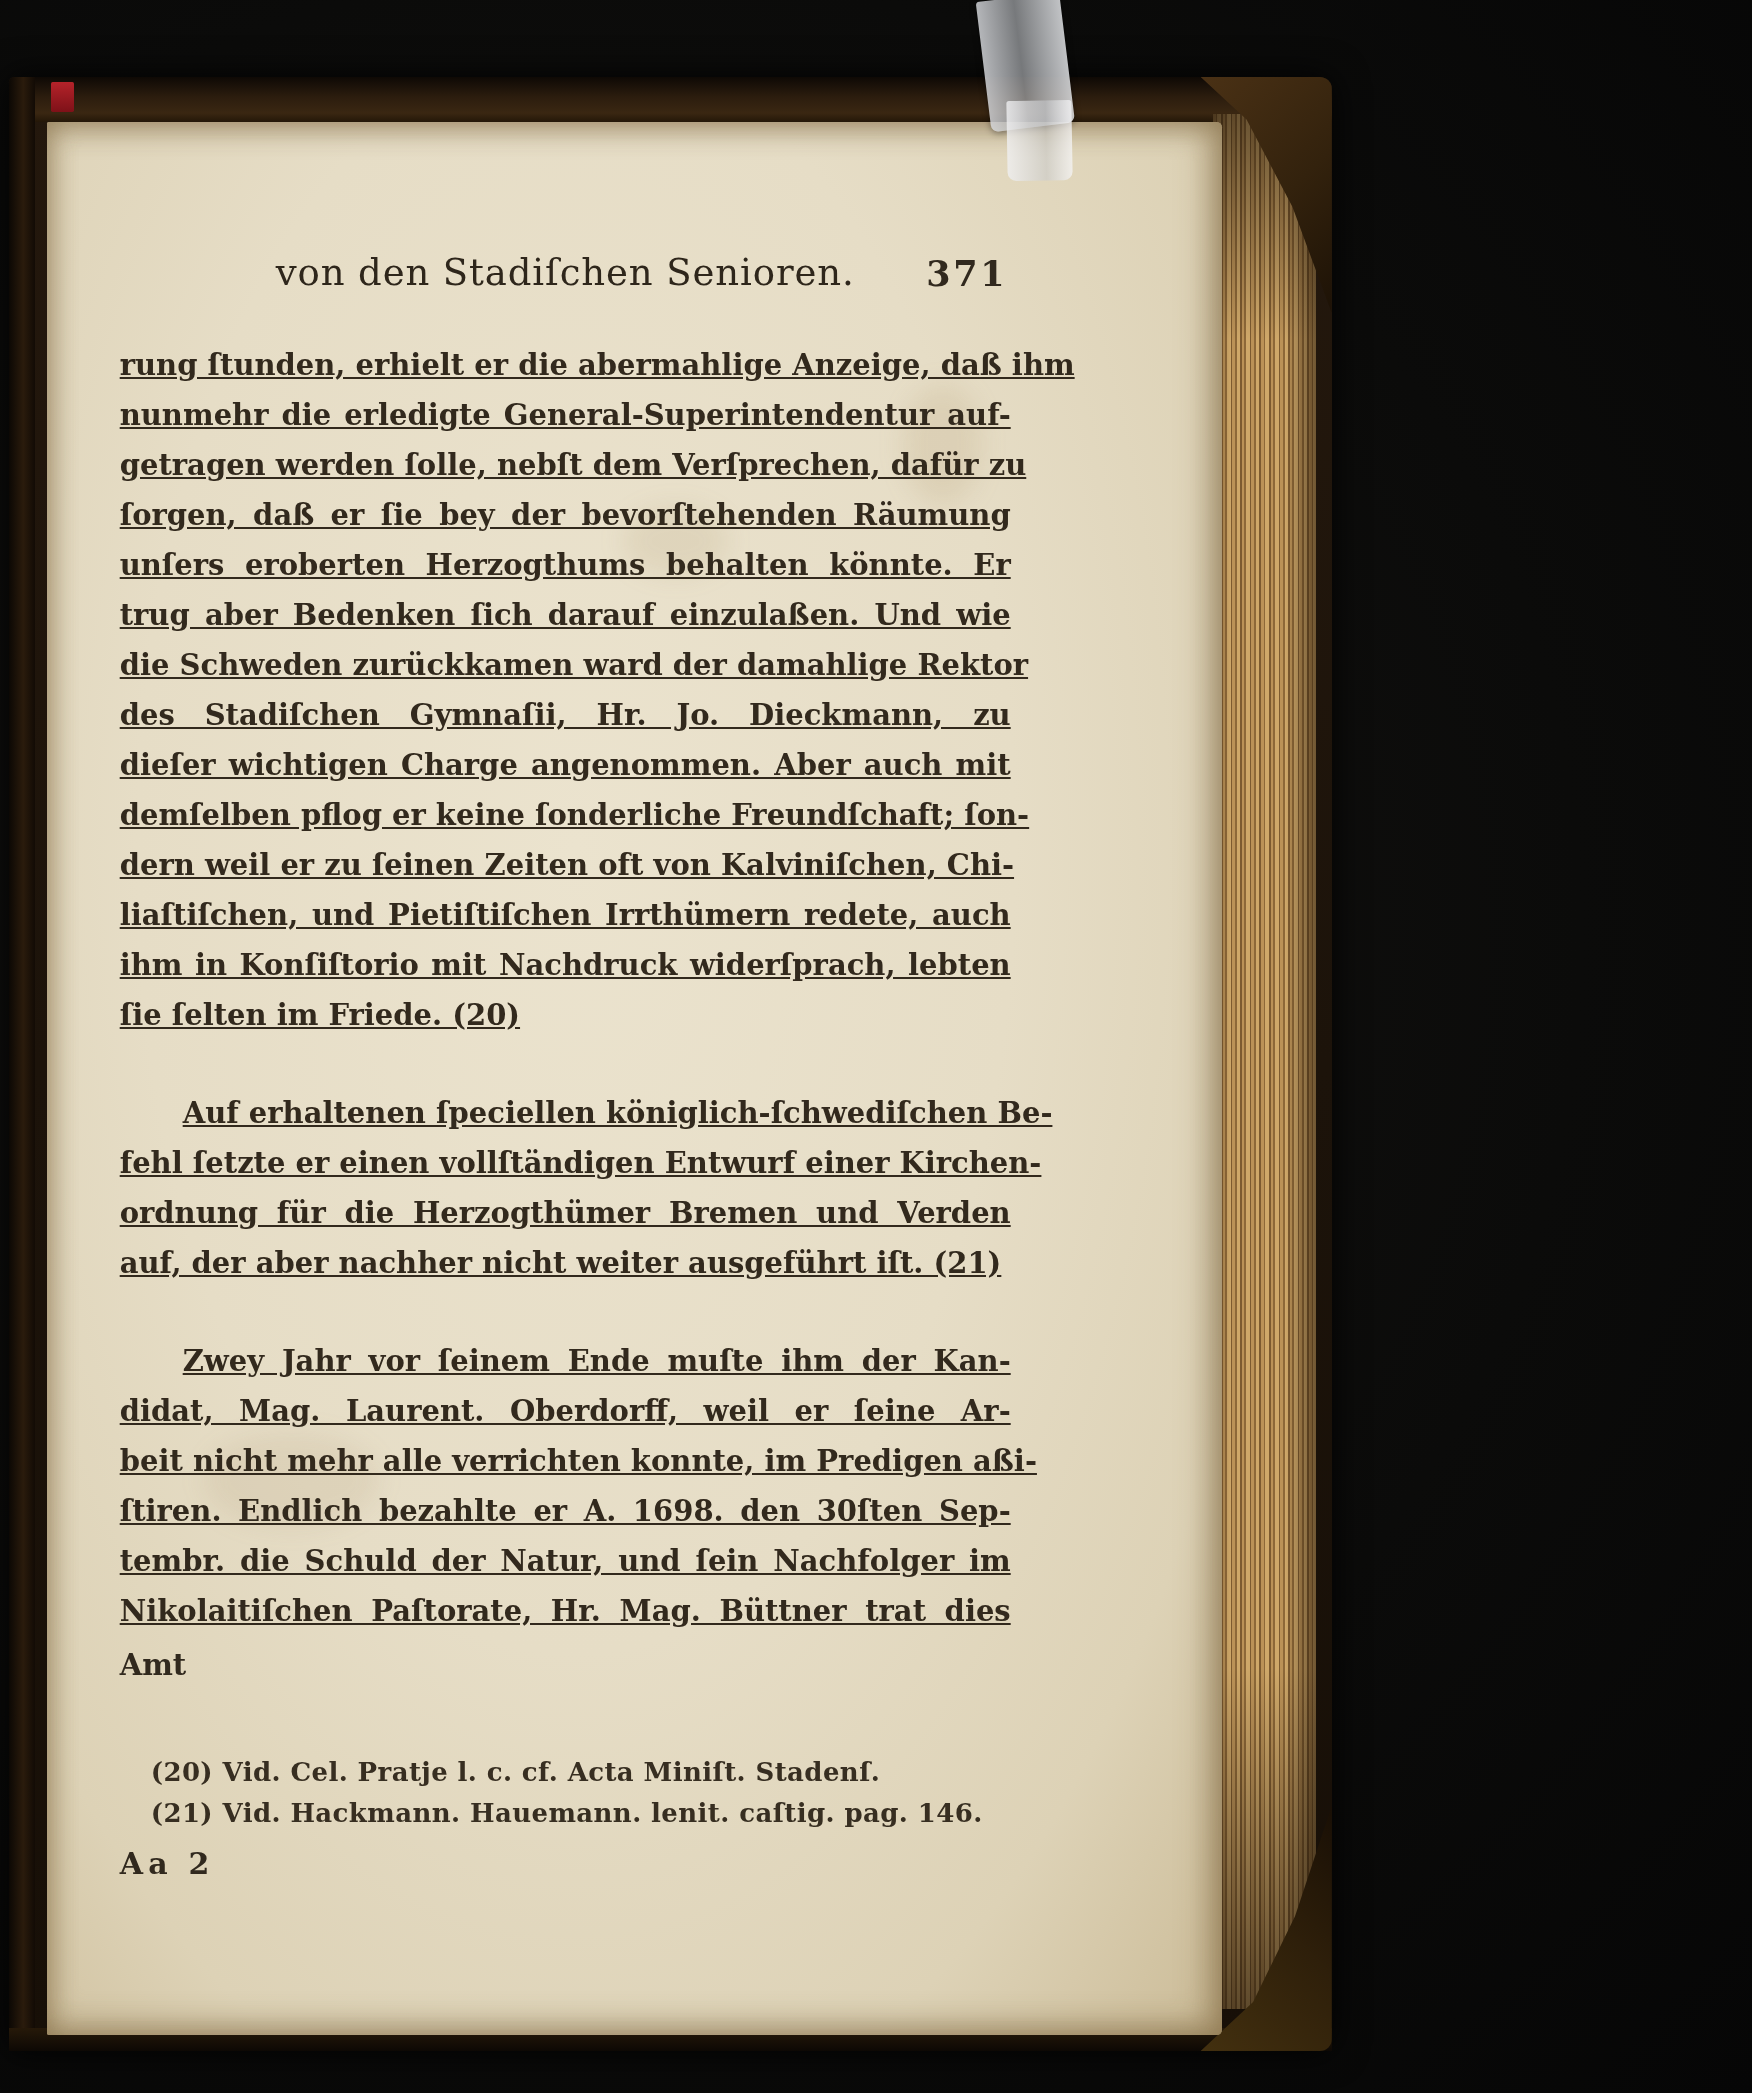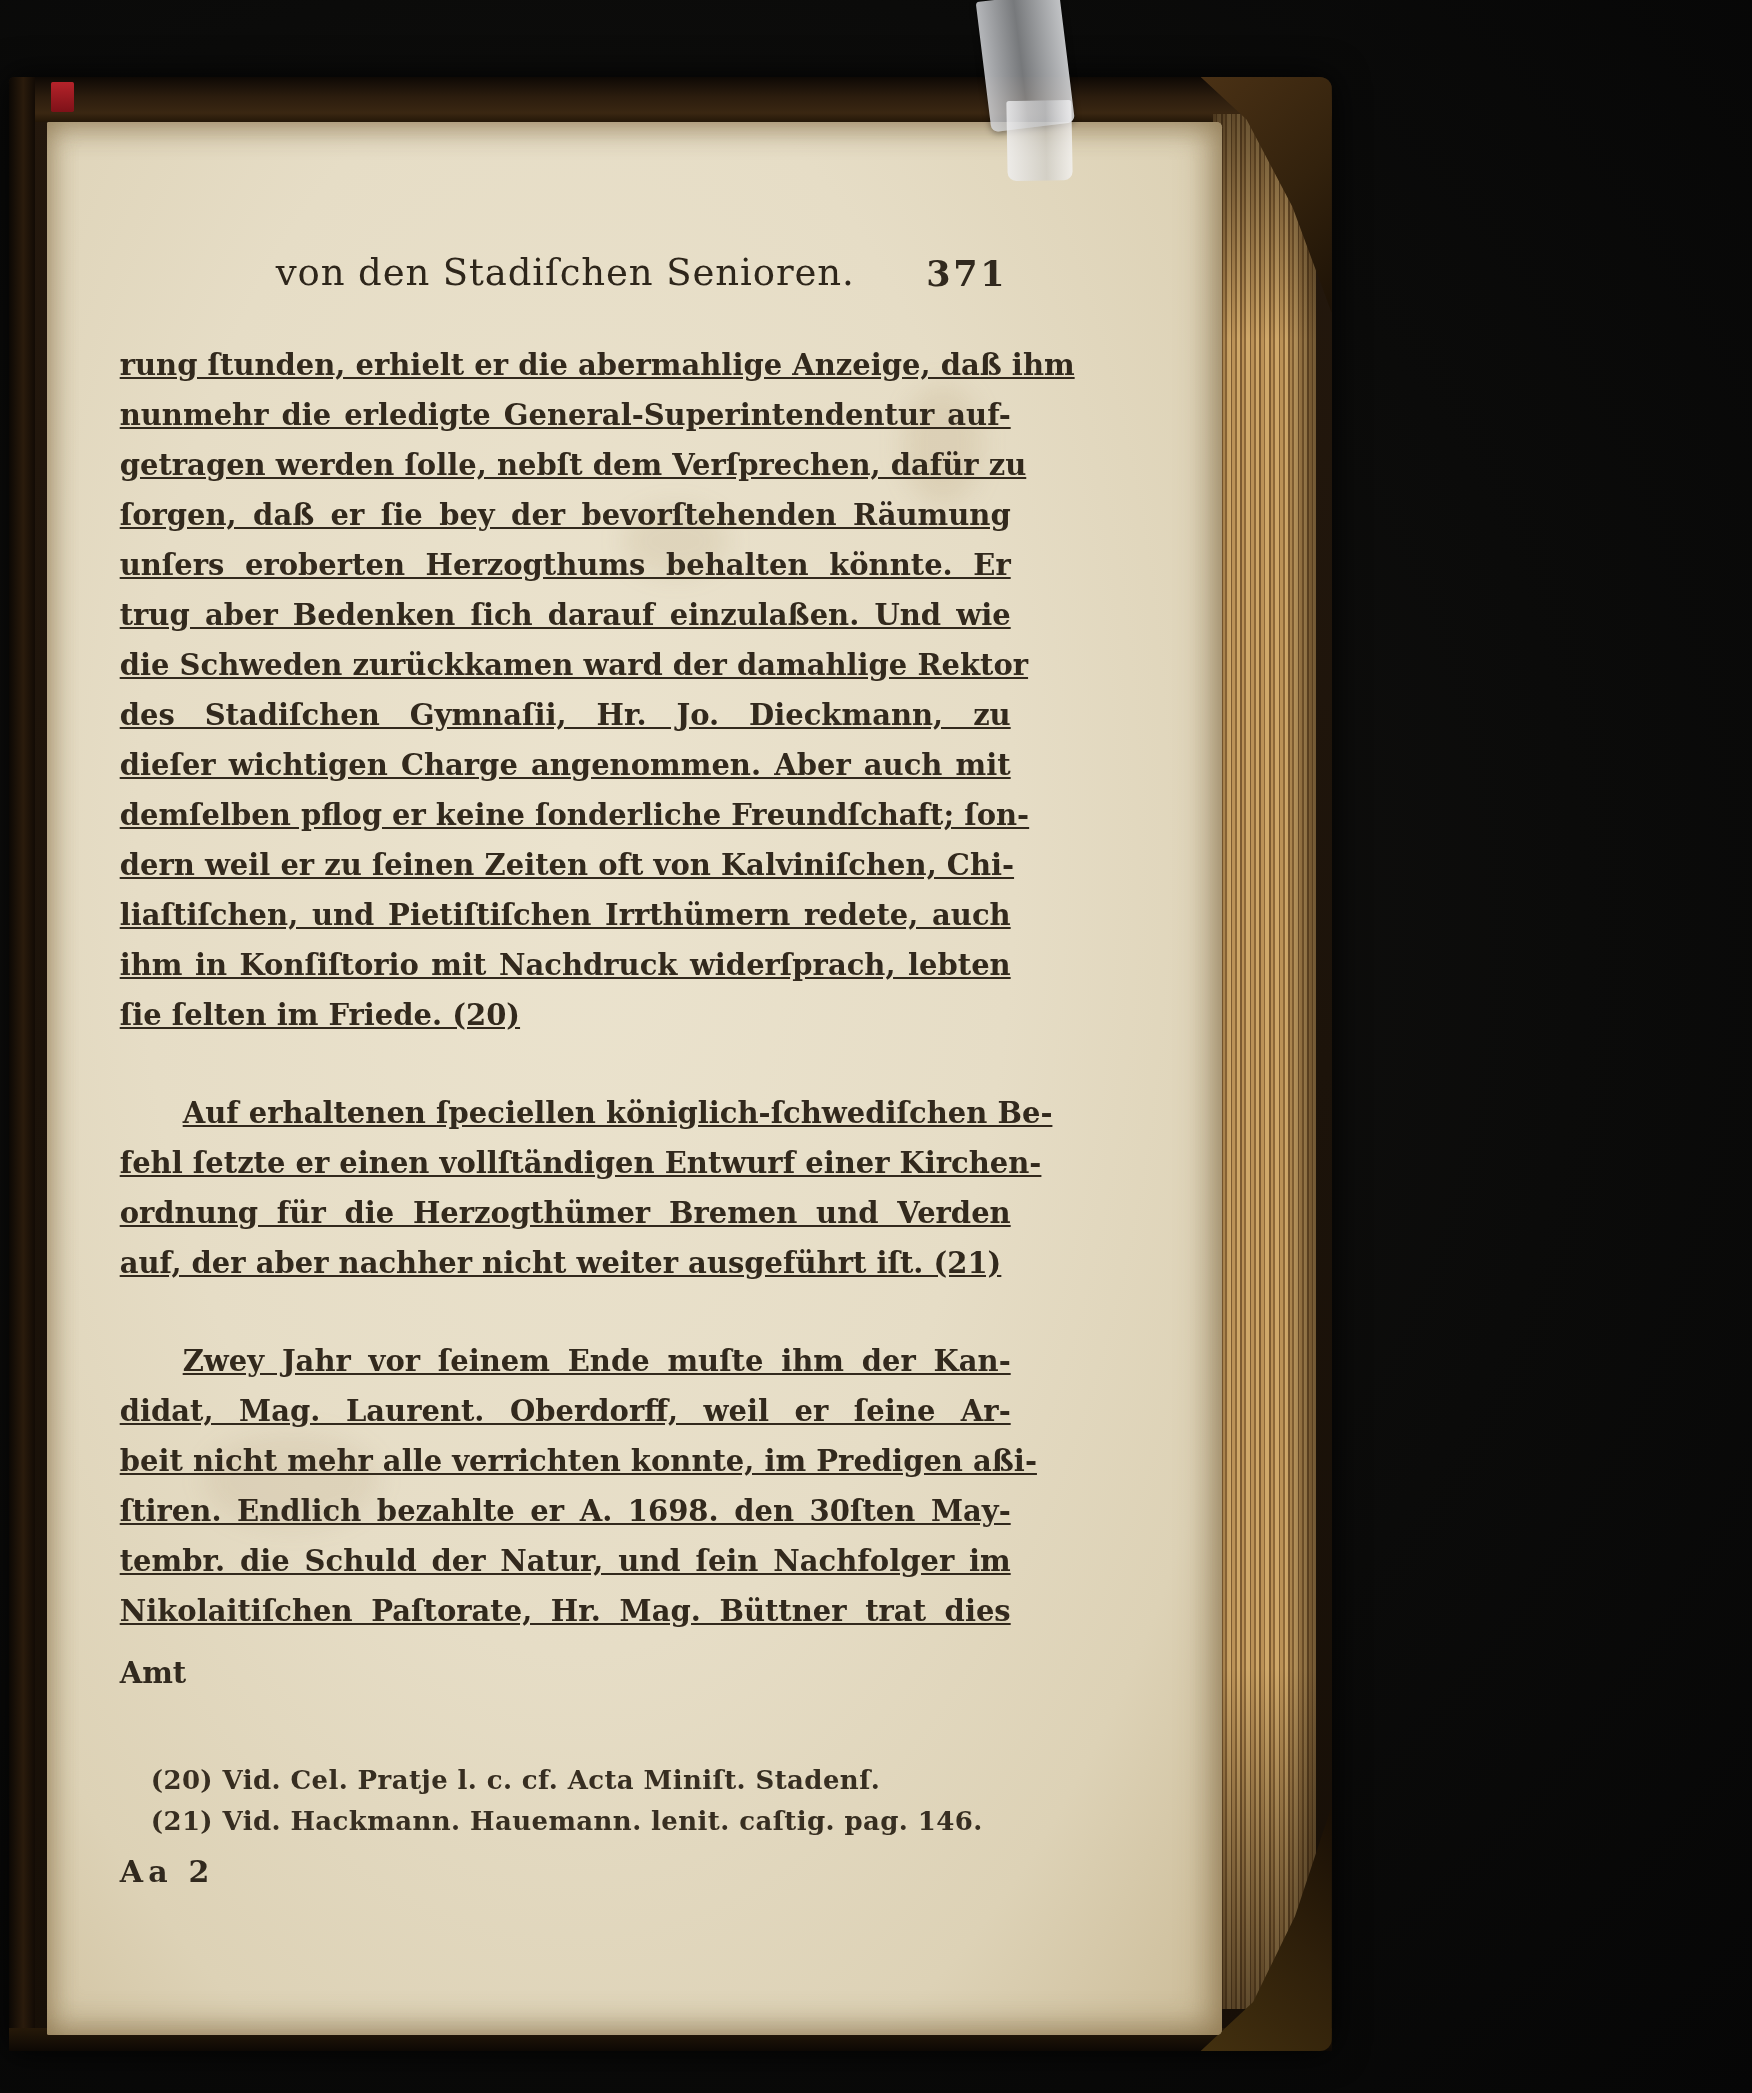--- a/index.html
+++ b/index.html
@@ -150,21 +150,21 @@
     text-decoration: underline;
   }
   .line.last {
     text-align: center;
     text-align-last: left;
   }
   .line.indent {
     text-indent: 63px;
   }
   .para { margin: 0 0 48px 0; }
-  .para.tight { margin-bottom: 12px; }
+  .para.tight { margin-bottom: 4px; }
   .catchword-row {
     font-size: 29px;
     font-weight: 700;
     line-height: 50px;
     text-align: left;
     padding-right: 31px;
   }
   .footnotes {
     margin-top: 62px;
     padding-left: 31px;
@@ -253,21 +253,21 @@
           <div class="line indent">Auf erhaltenen ſpeciellen königlich-ſchwediſchen Be-</div>
           <div class="line">fehl ſetzte er einen vollſtändigen Entwurf einer Kirchen-</div>
           <div class="line">ordnung für die Herzogthümer Bremen und Verden</div>
           <div class="line last">auf, der aber nachher nicht weiter ausgeführt iſt.   (21)</div>
         </div>
 
         <div class="para tight">
           <div class="line indent">Zwey Jahr vor ſeinem Ende muſte ihm der Kan-</div>
           <div class="line">didat, Mag. Laurent. Oberdorff, weil er ſeine Ar-</div>
           <div class="line">beit nicht mehr alle verrichten konnte, im Predigen aßi-</div>
-          <div class="line">ſtiren.   Endlich bezahlte er A. 1698. den 30ſten May-</div>
+          <div class="line">ſtiren.   Endlich bezahlte er A. 1698. den 30ſten Sep-</div>
           <div class="line">tembr. die Schuld der Natur, und ſein Nachfolger im</div>
           <div class="line">Nikolaitiſchen Paſtorate, Hr. Mag. Büttner trat dies</div>
         </div>
 
         <div class="catchword-row">Amt</div>
 
         <div class="footnotes">
           <div class="footnote">(20) Vid. Cel. Pratje l. c. cf. Acta Miniſt. Stadenſ.</div>
           <div class="footnote">(21) Vid. Hackmann. Hauemann. lenit. caſtig. pag. 146.</div>
         </div>

